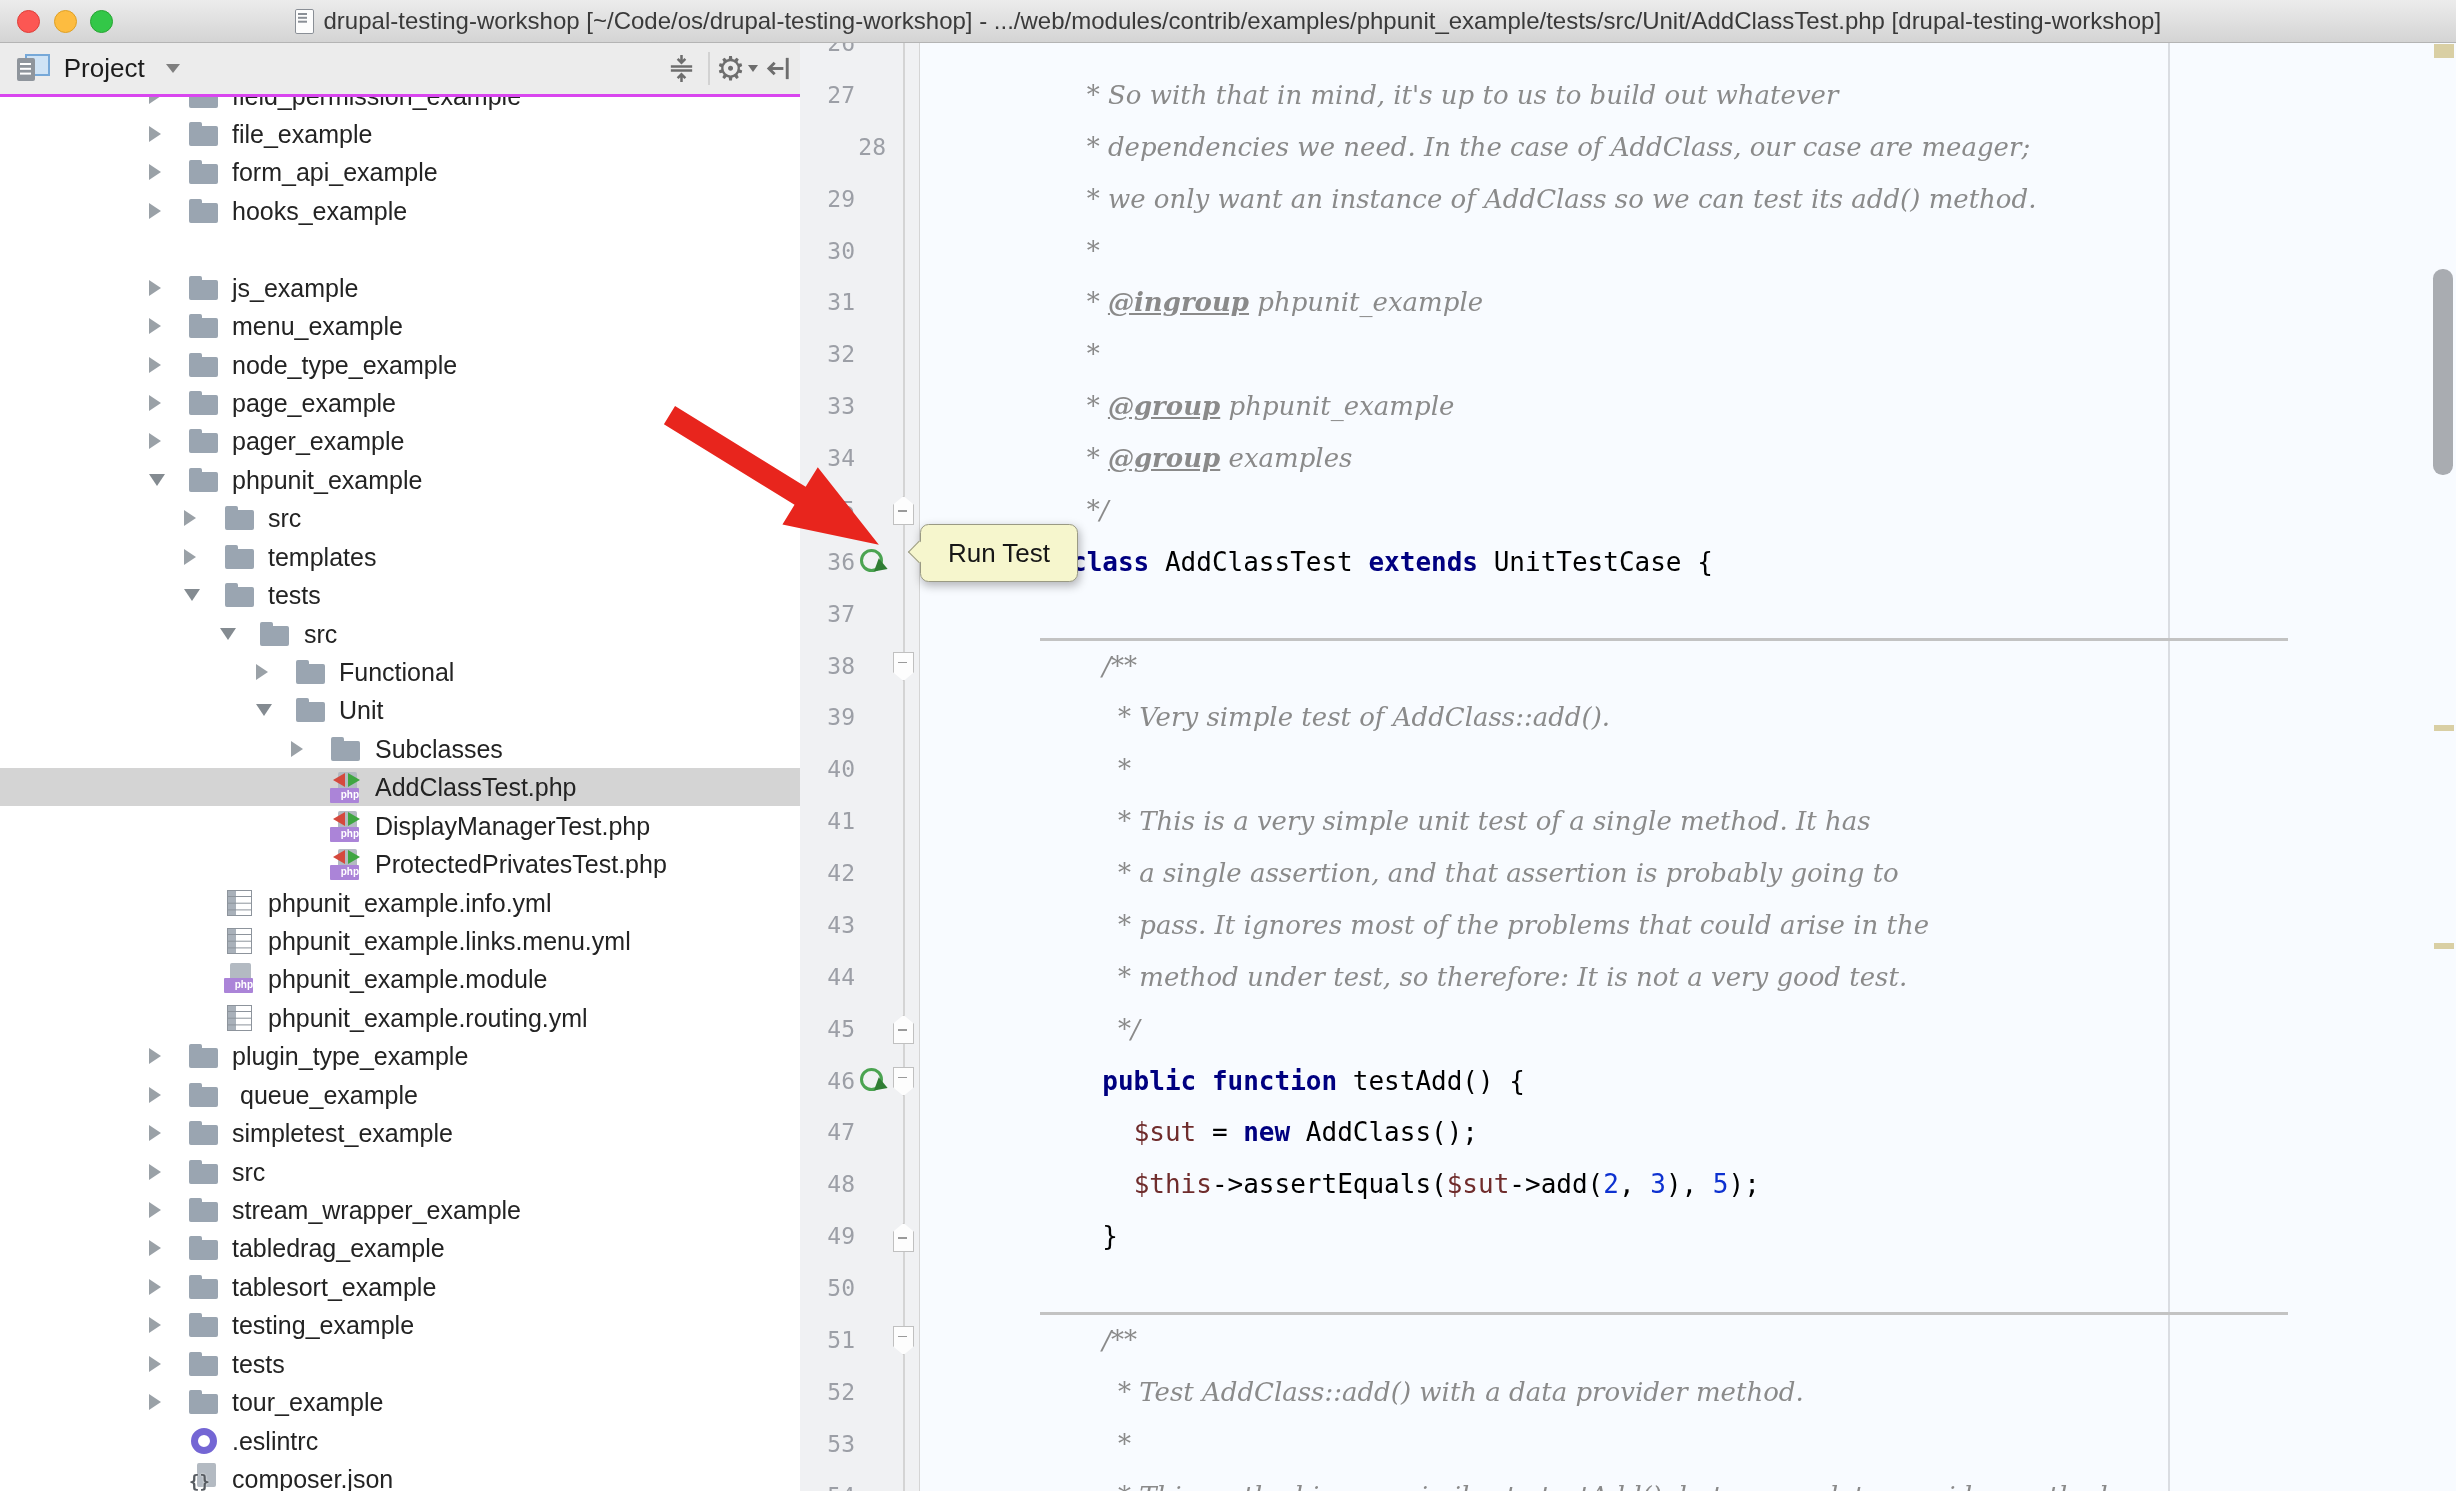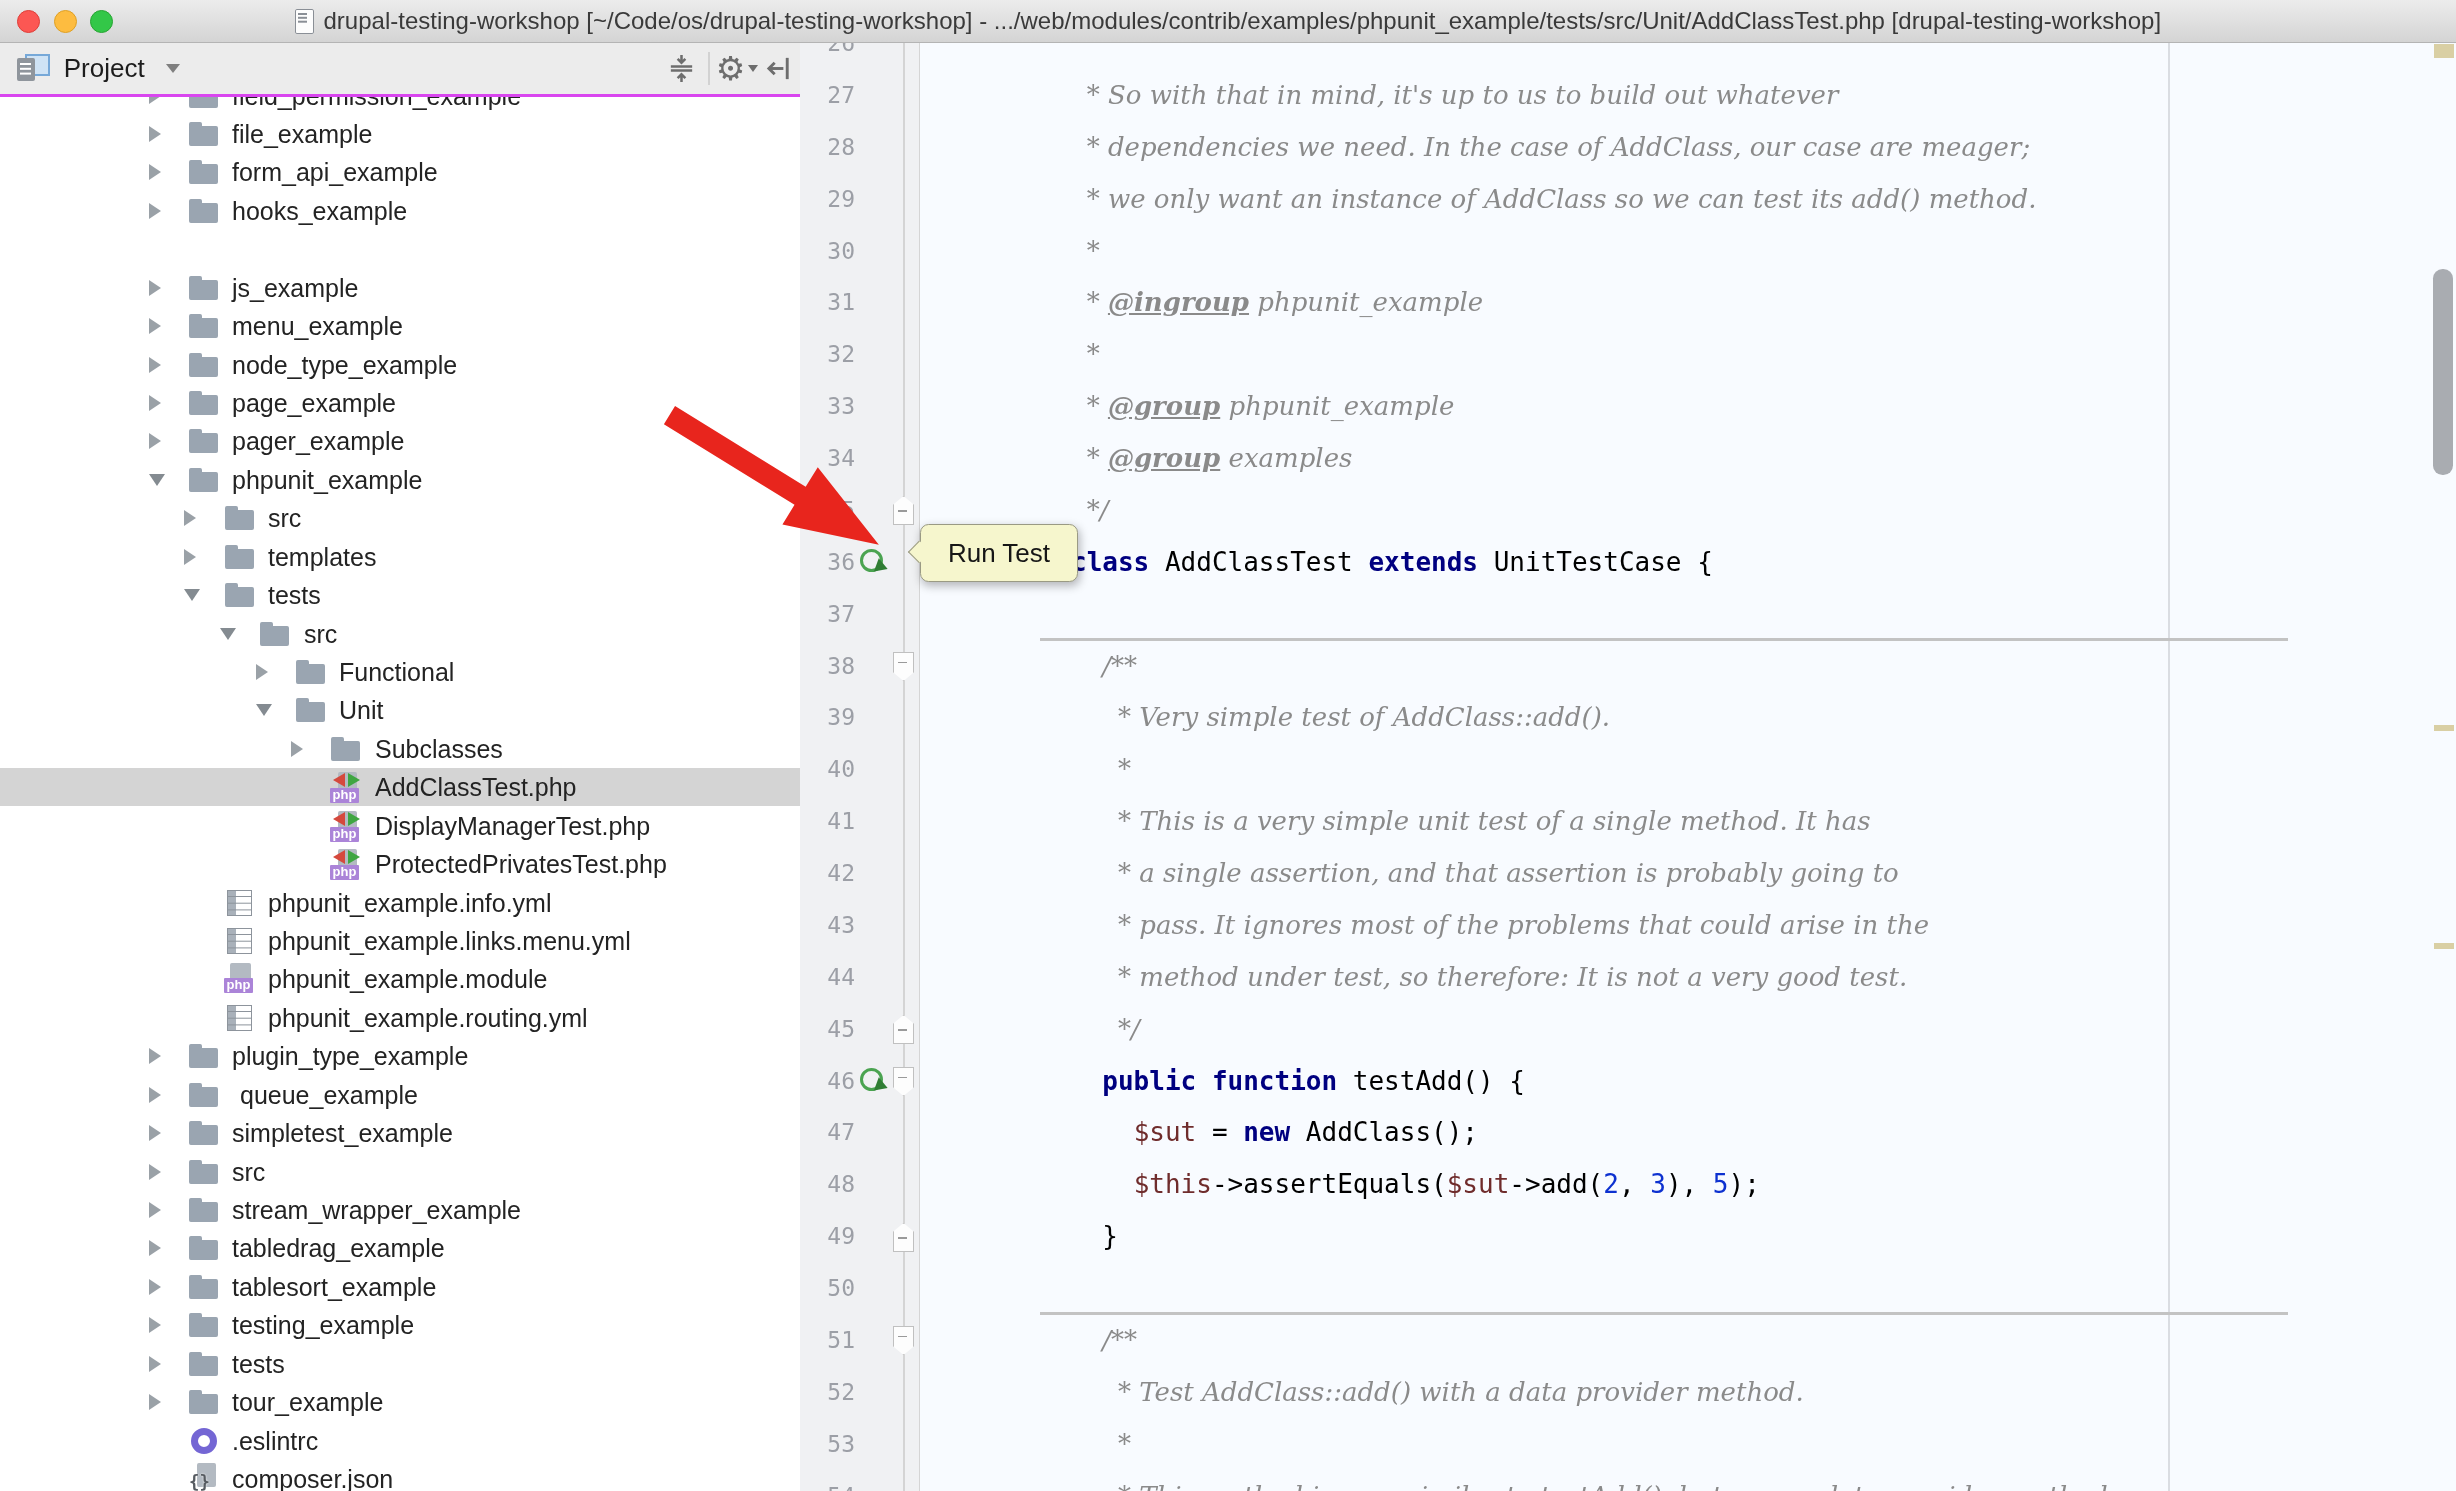--- a/index.html
+++ b/index.html
@@ -48,21 +48,21 @@
   .tri.expanded{border-left:8.6px solid transparent;border-right:8.6px solid transparent;border-top:12.5px solid #848b91;}
 
   
   .t-icon{position:absolute;width:33px;height:33px;top:2.9px;}
   .icon-folder:before{content:"";position:absolute;left:1px;top:3.8px;width:13.4px;height:6.7px;background:#9aa5b1;border-radius:1.9px 1.9px 0 0;}
   .icon-folder:after{content:"";position:absolute;left:1px;top:8.6px;width:29px;height:20px;background:#9aa5b1;border-radius:1.9px;}
   .icon-phptest .page{position:absolute;left:7.7px;top:1px;width:19px;height:25px;background:#b3bac2;border-radius:1.9px;}
   .icon-phptest .tri-red{position:absolute;left:2.9px;top:1.9px;width:0;height:0;border-top:7.7px solid transparent;border-bottom:7.7px solid transparent;border-right:12.5px solid #d5493d;}
   .icon-phptest .tri-green{position:absolute;left:18px;top:1.9px;width:0;height:0;border-top:7.7px solid transparent;border-bottom:7.7px solid transparent;border-left:12.5px solid #3fa642;}
   .php-badge{position:absolute;left:0px;top:17.3px;width:29px;height:14.4px;background:#ab84d8;border-radius:1px;
-    color:#fff;font-size:13px;font-weight:bold;line-height:14.4px;text-align:center;font-family:"Liberation Sans",sans-serif;}
+    color:#fff;font-size:10px;font-weight:bold;line-height:14.4px;text-align:right;font-family:"Liberation Sans",sans-serif;}
   .icon-yml .grid{position:absolute;left:2.9px;top:2.9px;width:25px;height:26px;box-sizing:border-box;border:1.9px solid #8d949c;background:
       linear-gradient(90deg,#a9b1ba 7.7px,rgba(0,0,0,0) 7.7px),
       linear-gradient(#ffffff 0 0);background-clip:padding-box;}
   .icon-yml .grid:before{content:"";position:absolute;left:0;top:4.8px;width:100%;height:1.9px;background:#8d949c;box-shadow:0 6.7px 0 #8d949c,0 13.4px 0 #8d949c;}
   .icon-php .page{position:absolute;left:5.8px;top:0px;width:21px;height:25px;background:#b3bac2;border-radius:1.9px;}
   .icon-php .php-badge{top:15.4px;}
   .icon-eslint .ring{position:absolute;left:2.9px;top:2.9px;width:26px;height:26px;border-radius:50%;box-sizing:border-box;border:7.7px solid #7466d4;background:#fff;}
   .icon-json .page{position:absolute;left:8.6px;top:0px;width:19px;height:24px;background:#b3bac2;border-radius:1.9px;}
   .icon-json .braces{position:absolute;left:1px;top:9.6px;font-family:"DejaVu Sans Mono",monospace;font-size:17.3px;font-weight:bold;color:#565b61;text-shadow:0 0 1.9px #fff;}
 
@@ -391,21 +391,21 @@
       <div class="cline" style="top: 1272px;"><span class="tok-plain">  </span><span class="tok-cmt">/**</span></div>
       <div class="cline" style="top: 1324px;"><span class="tok-plain">   </span><span class="tok-cmt">* Test AddClass::add() with a data provider method.</span></div>
       <div class="cline" style="top: 1376px;"><span class="tok-plain">   </span><span class="tok-cmt">*</span></div>
       <div class="cline" style="top: 1428px;"><span class="tok-plain">   </span><span class="tok-cmt">* This method is very similar to testAdd(), but uses a data provider method</span></div>
     </div>
   <div class="gutter">
     <div class="fold-rail"></div>
     <div id="gutter-items">
         <div class="lnum" style="top: -25px;">26</div>
         <div class="lnum" style="top: 27px;">27</div>
-        <div class="lnum" style="top: 79px;">28</div>
+        <div class="lnum" style="top: 79px; padding-left: 31px;">28</div>
         <div class="lnum" style="top: 131px;">29</div>
         <div class="lnum" style="top: 183px;">30</div>
         <div class="lnum" style="top: 234px;">31</div>
         <div class="lnum" style="top: 286px;">32</div>
         <div class="lnum" style="top: 338px;">33</div>
         <div class="lnum" style="top: 390px;">34</div>
         <div class="lnum" style="top: 442px;">35</div>
         <div class="fold-marker end" style="top: 454px;"></div>
         <div class="lnum" style="top: 494px;">36</div>
         <div class="run-icon" style="top: 507px;">

